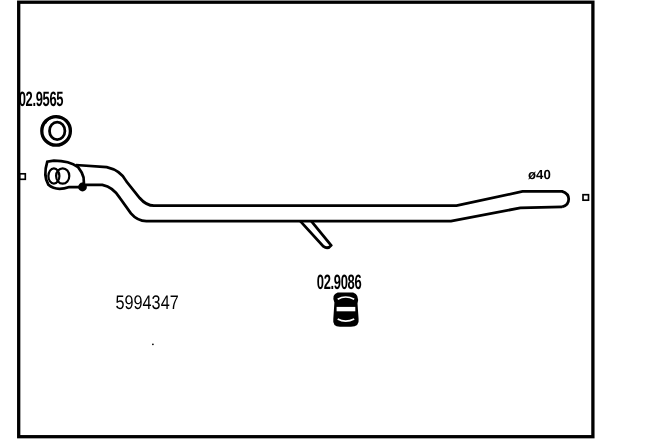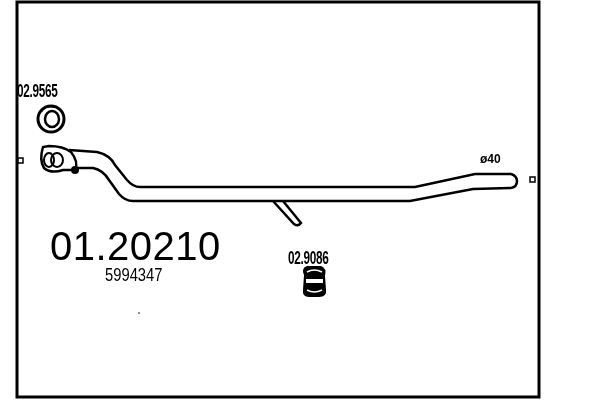--- a/index.html
+++ b/index.html
@@ -49,15 +49,14 @@
       <path d="M292 272 Q299 268 307 272" fill="none" stroke="#fff" stroke-width="1.5"></path>
       <path d="M292 290 Q299 294 307 290" fill="none" stroke="#fff" stroke-width="1.5"></path>
     </g>
 
     <circle cx="124" cy="313" r="0.8" fill="#000"></circle>
   </svg>
 
   <div class="txt lbl-gasket">02.9565</div>
   <div class="txt lbl-hanger">02.9086</div>
   <div class="txt lbl-dia">ø40</div>
-  <div class="txt part-no">01.20210</div>
   <div class="txt oe-no">5994347</div>
 </div>
 
 </body></html>

